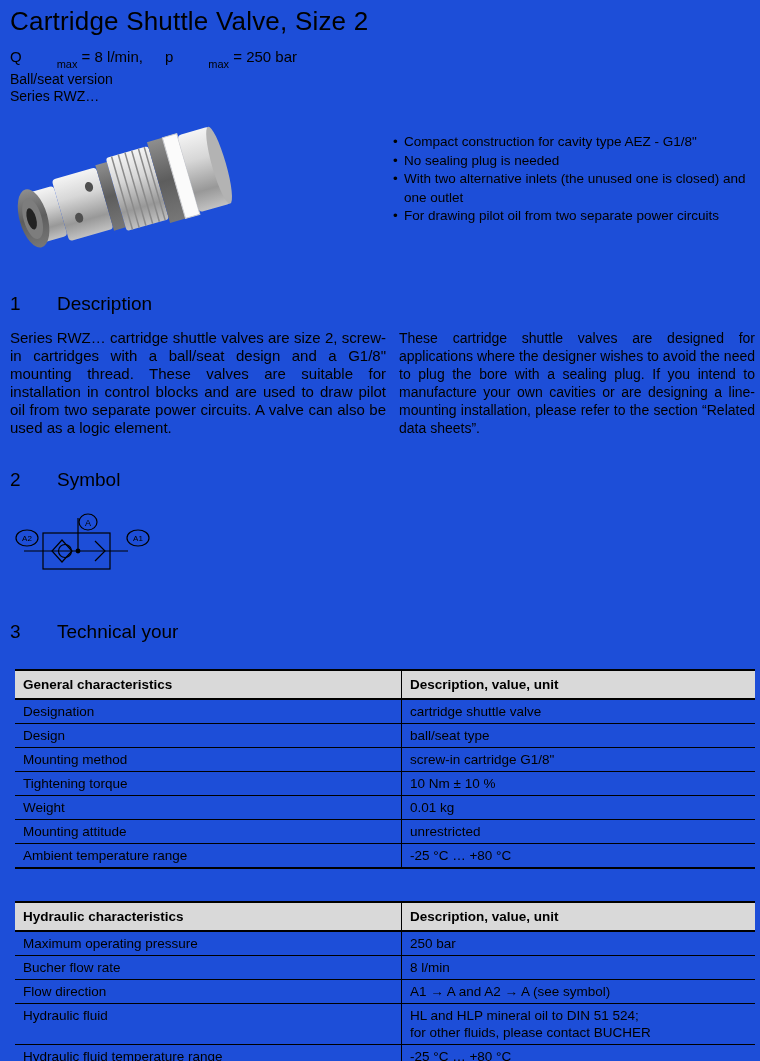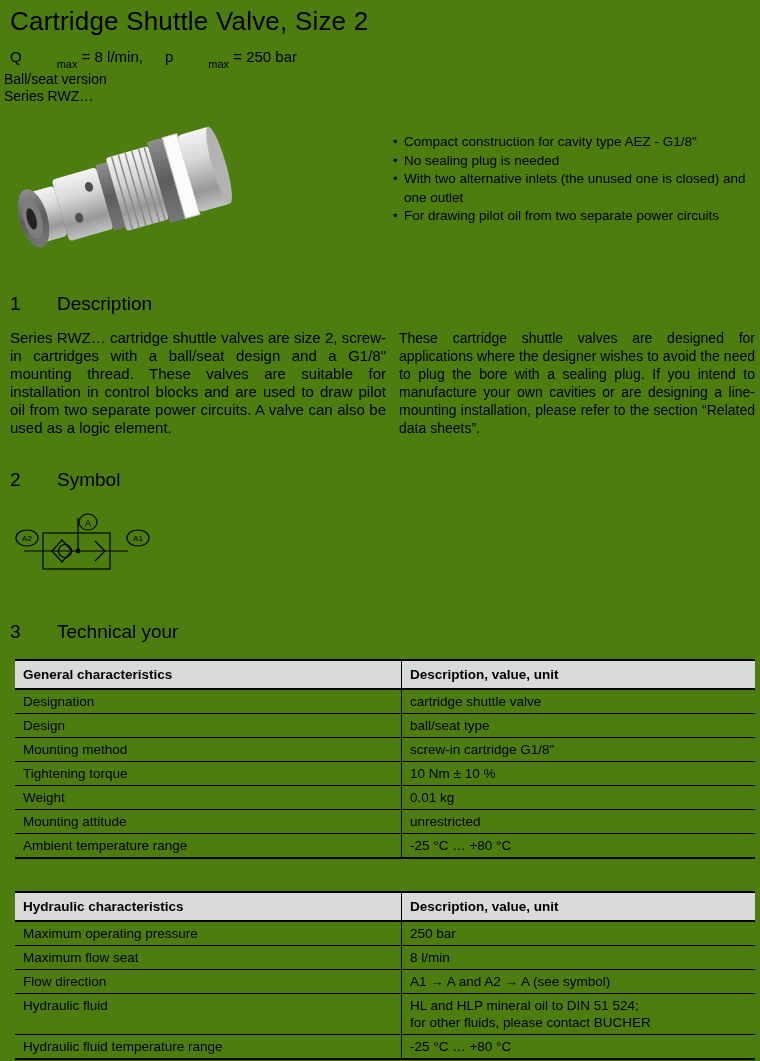--- a/index.html
+++ b/index.html
@@ -1,25 +1,25 @@
 <!DOCTYPE html>
 <html><head>
 <meta charset="utf-8">
 <style>
   html,body{margin:0;padding:0;background:#ffffff;}
   .page{
-    width:760px;height:1061px;background:#4d7c0f;color:#000;
+    width:760px;height:1061px;background:#1d4ed8;color:#000;
     font-family:"Liberation Sans", sans-serif;position:relative;overflow:hidden;
   }
   
   .title{font-size:26px;line-height:30px;margin:6px 0 0 10px;font-weight:normal;letter-spacing:.2px;}
   .specline{margin:12px 0 0 10px;font-size:15px;line-height:18px;}
   .specline sub{font-size:11px;position:relative;top:2px;padding-left:35px;}
   .spec-p{margin-left:22px;}
-  .verline{margin-left:4px;font-size:14px;line-height:17px;}
+  .verline{margin-left:10px;font-size:14px;line-height:17px;}
   
   .intro{position:relative;height:160px;margin-top:12px;}
   .photo{position:absolute;left:4px;top:0;}
   .features{position:absolute;left:393px;top:16px;width:365px;}
   .features ul{margin:0;padding:0;list-style:none;}
   .features li{position:relative;padding-left:11px;font-size:13.5px;line-height:18.5px;}
   .features li .blt{position:absolute;left:0;top:0;}
   
   .sec{display:flex;font-size:19px;line-height:22px;margin-left:10px;font-weight:normal;}
   .sec .num{width:47px;}
@@ -33,21 +33,21 @@
   .cols .c2{flex:1;text-align:justify;font-size:14px;line-height:18px;}
   
   .symbolwrap{margin:18px 0 0 10px;}
   .symbolwrap svg text{font-family:"Liberation Sans",sans-serif;}
   
   table.tdata{
     width:740px;margin:0 0 0 15px;border-collapse:collapse;
     border-top:2px solid #000;border-bottom:2px solid #000;
     font-size:13.5px;table-layout:fixed;
   }
-  table.t1{margin-top:16px;}
+  table.t1{margin-top:26px;}
   table.t2{margin-top:32px;}
   table.tdata th{
     background:#d9d9d9;text-align:left;font-weight:bold;
     padding:5px 8px;border-bottom:2px solid #000;line-height:17px;
   }
   table.tdata td{
     padding:3px 8px;border-bottom:1px solid #000;line-height:17px;
     white-space:pre-line;vertical-align:top;
   }
   table.tdata th:first-child,table.tdata td:first-child{
@@ -198,21 +198,21 @@
     <tbody>
         <tr>
       <th>Hydraulic characteristics</th>
       <th>Description, value, unit</th>
     </tr>
     <tr>
           <td>Maximum operating pressure</td>
           <td>250 bar</td>
         </tr>
     <tr>
-          <td>Maximum flow seat</td>
+          <td>Bucher flow rate</td>
           <td>8 l/min</td>
         </tr>
     <tr>
           <td>Flow direction</td>
           <td>A1 → A and A2 → A (see symbol)</td>
         </tr>
     <tr>
           <td>Hydraulic fluid</td>
           <td>HL and HLP mineral oil to DIN 51 524;
 for other fluids, please contact BUCHER</td>

